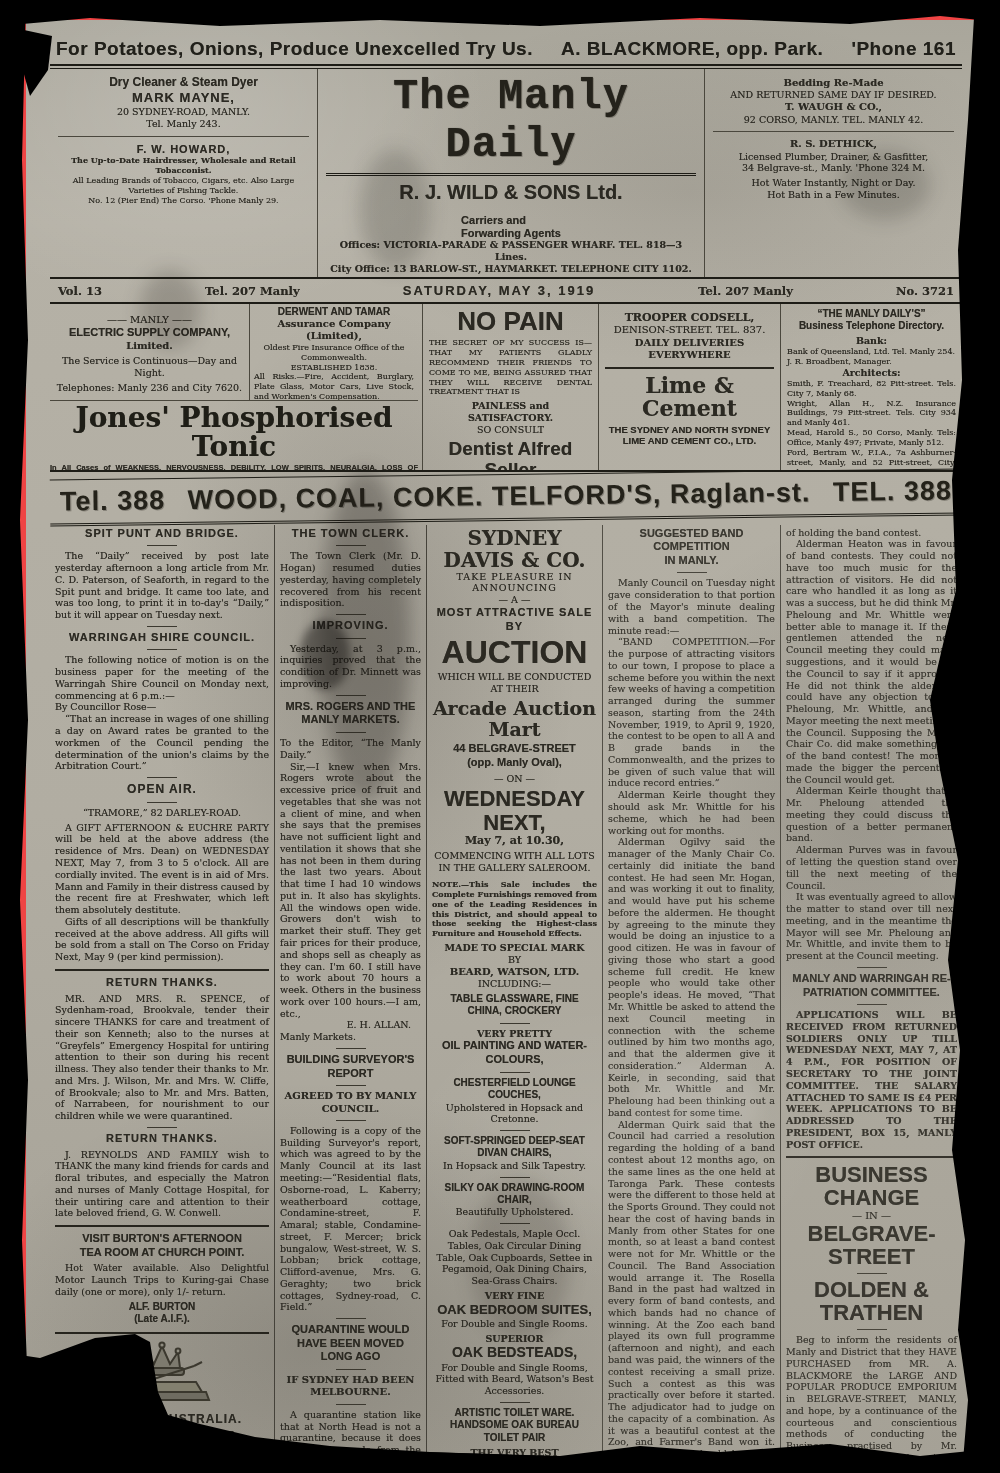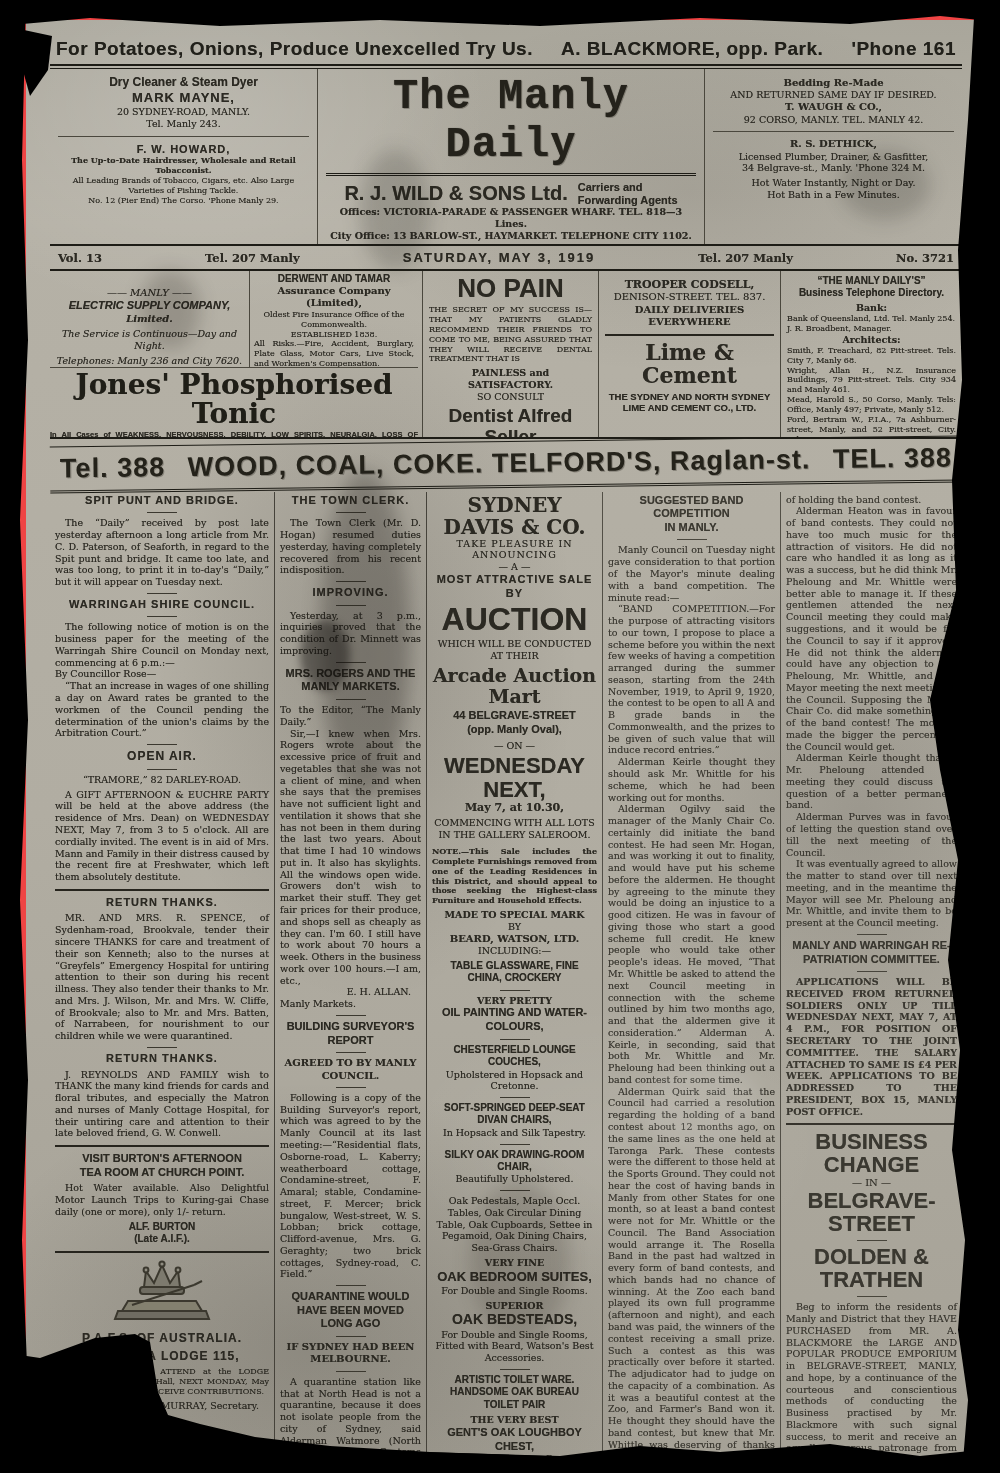--- a/index.html
+++ b/index.html
@@ -45,31 +45,31 @@
   .hrule2{border-top:2px solid #1d1c16;border-bottom:1px solid #1d1c16;height:2px;}
   .masthead{display:flex;border-bottom:2px solid #1d1c16;}
   .mh-left{width:268px;border-right:1px solid #4a473d;padding:6px 8px;box-sizing:border-box;}
   .mh-center{width:386px;padding:2px 8px;box-sizing:border-box;}
   .mh-right{flex:1;border-left:1px solid #4a473d;padding:8px 8px;box-sizing:border-box;}
   .mh-div{border-top:1px solid #4a473d;margin:6px 0;}
   .nameplate{font-family:Liberation Mono, monospace;font-weight:bold;font-size:42px;
     text-align:center;letter-spacing:1px;color:#24221b;
     text-shadow:1px 1px 0 rgba(30,28,20,.25), 0 0 1px rgba(30,28,20,.6);padding-top:2px;}
   .np-rule{border-top:3px double #1d1c16;margin:4px 0 5px;}
-  .wild-row{display:flex;justify-content:center;align-items:center;gap:10px;}
+  .wild-row{display:flex;justify-content:center;align-items:center;gap:10px;flex-direction:column;}
   .wild-name{font-family:"Liberation Sans",sans-serif;font-weight:bold;font-size:20px;}
   .wild-role{font-family:"Liberation Sans",sans-serif;font-weight:bold;font-size:11px;line-height:1.15;}
   .dateline{display:flex;justify-content:space-between;align-items:baseline;
     border-bottom:2px solid #1d1c16;padding:4px 8px;font-weight:bold;font-size:11.5px;}
   .dateline .big{font-size:13px;letter-spacing:2px;font-family:"Liberation Sans",sans-serif;}
   
   .adsec{display:flex;height:166px;overflow:hidden;border-bottom:2px solid #1d1c16;}
   .adsec-left{width:372px;box-sizing:border-box;padding-right:4px;}
   .adsec-row{display:flex;height:96px;overflow:hidden;border-bottom:1px solid #4a473d;}
-  .ad-electric{width:200px;padding:16px 4px;box-sizing:border-box;border-right:1px solid #4a473d;font-style:italic;}
+  .ad-electric{width:200px;padding:10px 4px;box-sizing:border-box;border-right:1px solid #4a473d;}
   .ad-derwent{flex:1;padding:2px 4px;box-sizing:border-box;}
   .jones-title{font-family:"DejaVu Serif",serif;font-weight:bold;font-size:28px;
     letter-spacing:0px;text-align:center;color:#1f1e17;line-height:1.05;margin-top:2px;}
   .jones-body{font-size:7.5px;font-weight:bold;text-align:justify;line-height:1.3;
     font-family:"Liberation Sans",sans-serif;margin-top:2px;}
   .adcol{box-sizing:border-box;padding:4px 6px;overflow:hidden;border-left:1px solid #4a473d;}
   .adcol.nopain{width:176px;}
   .adcol.wood{width:182px;}
   .adcol.dir{flex:1;}
   
@@ -226,20 +226,21 @@
             <div class="ln c b sans s11 sp">WARRINGAH SHIRE COUNCIL.</div>
             <div class="ln rule"></div>
             <div class="ln j s9">The following notice of motion is on the business paper for the meeting of the Warringah Shire Council on Monday next, commencing at 6 p.m.:—</div>
             <div class="ln j0 s9">By Councillor Rose—</div>
             <div class="ln j s9">“That an increase in wages of one shilling a day on Award rates be granted to the workmen of the Council pending the determination of the union's claims by the Arbitration Court.”</div>
             <div class="ln rule"></div>
             <div class="ln c b sans s12 sp">OPEN AIR.</div>
             <div class="ln rule"></div>
             <div class="ln c s9">“TRAMORE,” 82 DARLEY-ROAD.</div>
             <div class="ln j s9 mt2">A GIFT AFTERNOON &amp; EUCHRE PARTY will be held at the above address (the residence of Mrs. Dean) on WEDNESDAY NEXT, May 7, from 3 to 5 o'clock. All are cordially invited. The event is in aid of Mrs. Mann and Family in their distress caused by the recent fire at Freshwater, which left them absolutely destitute.</div>
+            <div class="ln j s9">Gifts of all descriptions will be thankfully received at the above address. All gifts will be sold from a stall on The Corso on Friday Next, May 9 (per kind permission).</div>
             <div class="ln ruleb"></div>
             <div class="ln c b sans s11 sp">RETURN THANKS.</div>
             <div class="ln j s9 mt2">MR. AND MRS. R. SPENCE, of Sydenham-road, Brookvale, tender their sincere THANKS for care and treatment of their son Kenneth; also to the nurses at “Greyfels” Emergency Hospital for untiring attention to their son during his recent illness. They also tender their thanks to Mr. and Mrs. J. Wilson, Mr. and Mrs. W. Cliffe, of Brookvale; also to Mr. and Mrs. Batten, of Narrabeen, for nourishment to our children while we were quarantined.</div>
             <div class="ln rule"></div>
             <div class="ln c b sans s11 sp">RETURN THANKS.</div>
             <div class="ln j s9 mt2">J. REYNOLDS AND FAMILY wish to THANK the many kind friends for cards and floral tributes, and especially the Matron and nurses of Manly Cottage Hospital, for their untiring care and attention to their late beloved friend, G. W. Conwell.</div>
             <div class="ln ruleb"></div>
             <div class="ln c b sans s11">VISIT BURTON'S AFTERNOON</div>
             <div class="ln c b sans s11">TEA ROOM AT CHURCH POINT.</div>
             <div class="ln j s9 mt2">Hot Water available.  Also Delightful Motor Launch Trips to Kuring-gai Chase daily (one or more), only 1/- return.</div>

